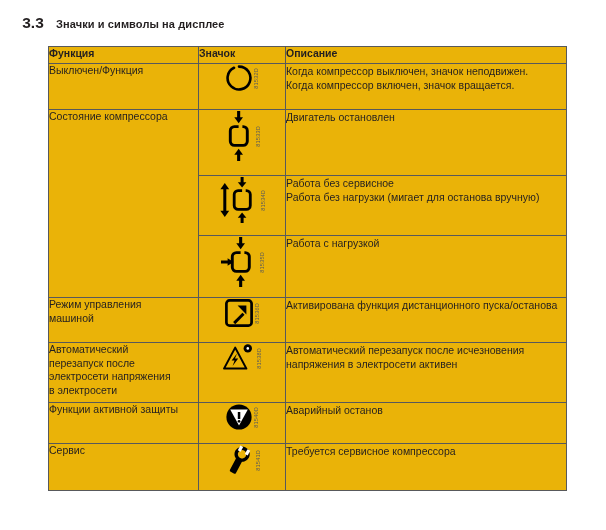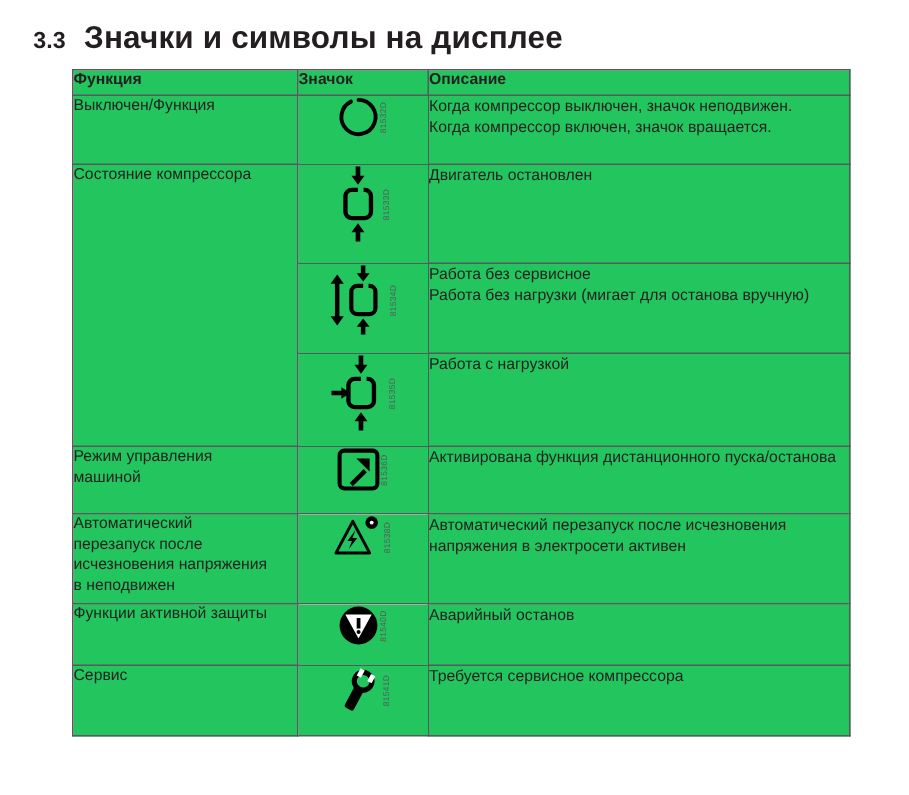--- a/index.html
+++ b/index.html
@@ -31,40 +31,40 @@
     text-align: center;
   }
   .section-num {
     font-size: 15.5px;
     font-weight: bold;
     color: #231f20;
     width: 46px;
     flex: 0 0 46px;
   }
   .section-title {
-    font-size: 21px;
+    font-size: 11px;
     font-weight: bold;
     color: #231f20;
     letter-spacing: 0.1px;
   }
 
   
   .sym-table {
     position: absolute;
     left: 48px;
     top: 46px;
     width: 518px;
     border-collapse: collapse;
     table-layout: fixed;
   }
   .sym-table td, .sym-table th {
     border: 1px solid #58595b;
     padding: 0;
     vertical-align: top;
-    background: #22c55e;
+    background: #eab308;
     margin-left: 20px;
   }
   .col-func  { width: 150px; }
   .col-icon  { width: 87px; }
   .col-desc  { width: 281px; }
 
   thead th {
     font-size: 10.5px;
     font-weight: bold;
     text-align: left;
@@ -297,22 +297,22 @@
         </td>
         <td class="cell-desc">
           <div>Активирована функция дистанционного пуска/останова</div>
         </td>
       </tr>
 
       <tr class="r-auto">
         <td class="cell-func">
           <div>Автоматический</div>
           <div>перезапуск после</div>
-          <div>исчезновения напряжения</div>
-          <div>в неподвижен</div>
+          <div>электросети напряжения</div>
+          <div>в электросети</div>
         </td>
         <td class="cell-icon">
           <div class="icon-wrap">
             <div class="icon-inner">
               <span class="icon-glyph">
                 <svg width="34" height="30" viewBox="0 0 34 30">
 
                   <path d="M13.2 4.6 L24.4 25.6 L2.0 25.6 Z" fill="none" stroke="#000000" stroke-width="2.0" stroke-linejoin="round"></path>
 
                   <path d="M15.0 10.4 L9.6 17.6 L12.6 17.6 L10.6 23.0 L16.2 15.6 L13.0 15.6 Z" fill="#000000"></path>

